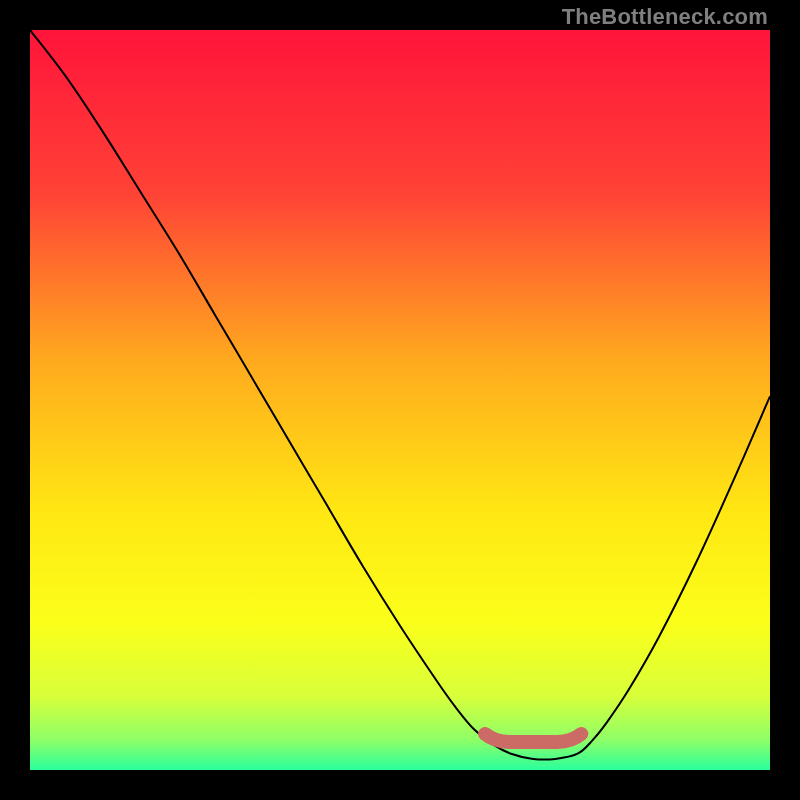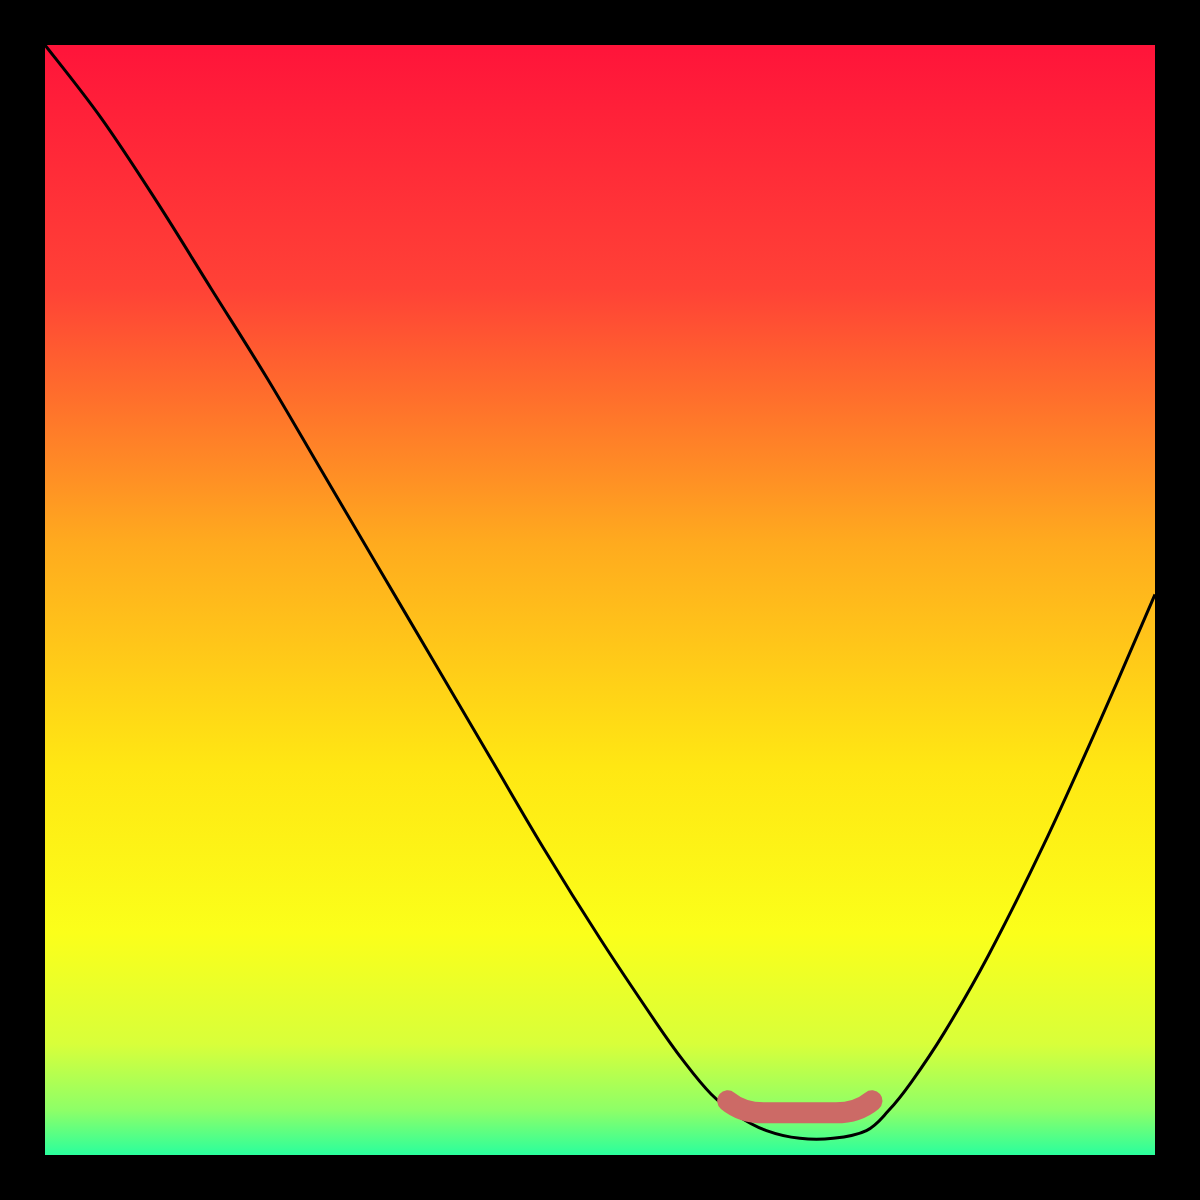--- a/index.html
+++ b/index.html
@@ -44,20 +44,21 @@
     position: absolute;
     left: 0; top: 0; right: 0; bottom: 0;
     pointer-events: none;
   }
 </style>
 </head>
 <body>
 
 <div class="frame">
 
+  <div class="watermark">TheBottleneck.com</div>
 
   <div class="plot">
 
     <svg class="gradient-bg" viewBox="0 0 740 740" preserveAspectRatio="none">
       <defs>
         <linearGradient id="bg-grad" x1="0" y1="0" x2="0" y2="1">
             <stop offset="0%" stop-color="#ff143a"></stop>
             <stop offset="22%" stop-color="#ff4236"></stop>
             <stop offset="45%" stop-color="#ffab1e"></stop>
             <stop offset="65%" stop-color="#ffe713"></stop>

